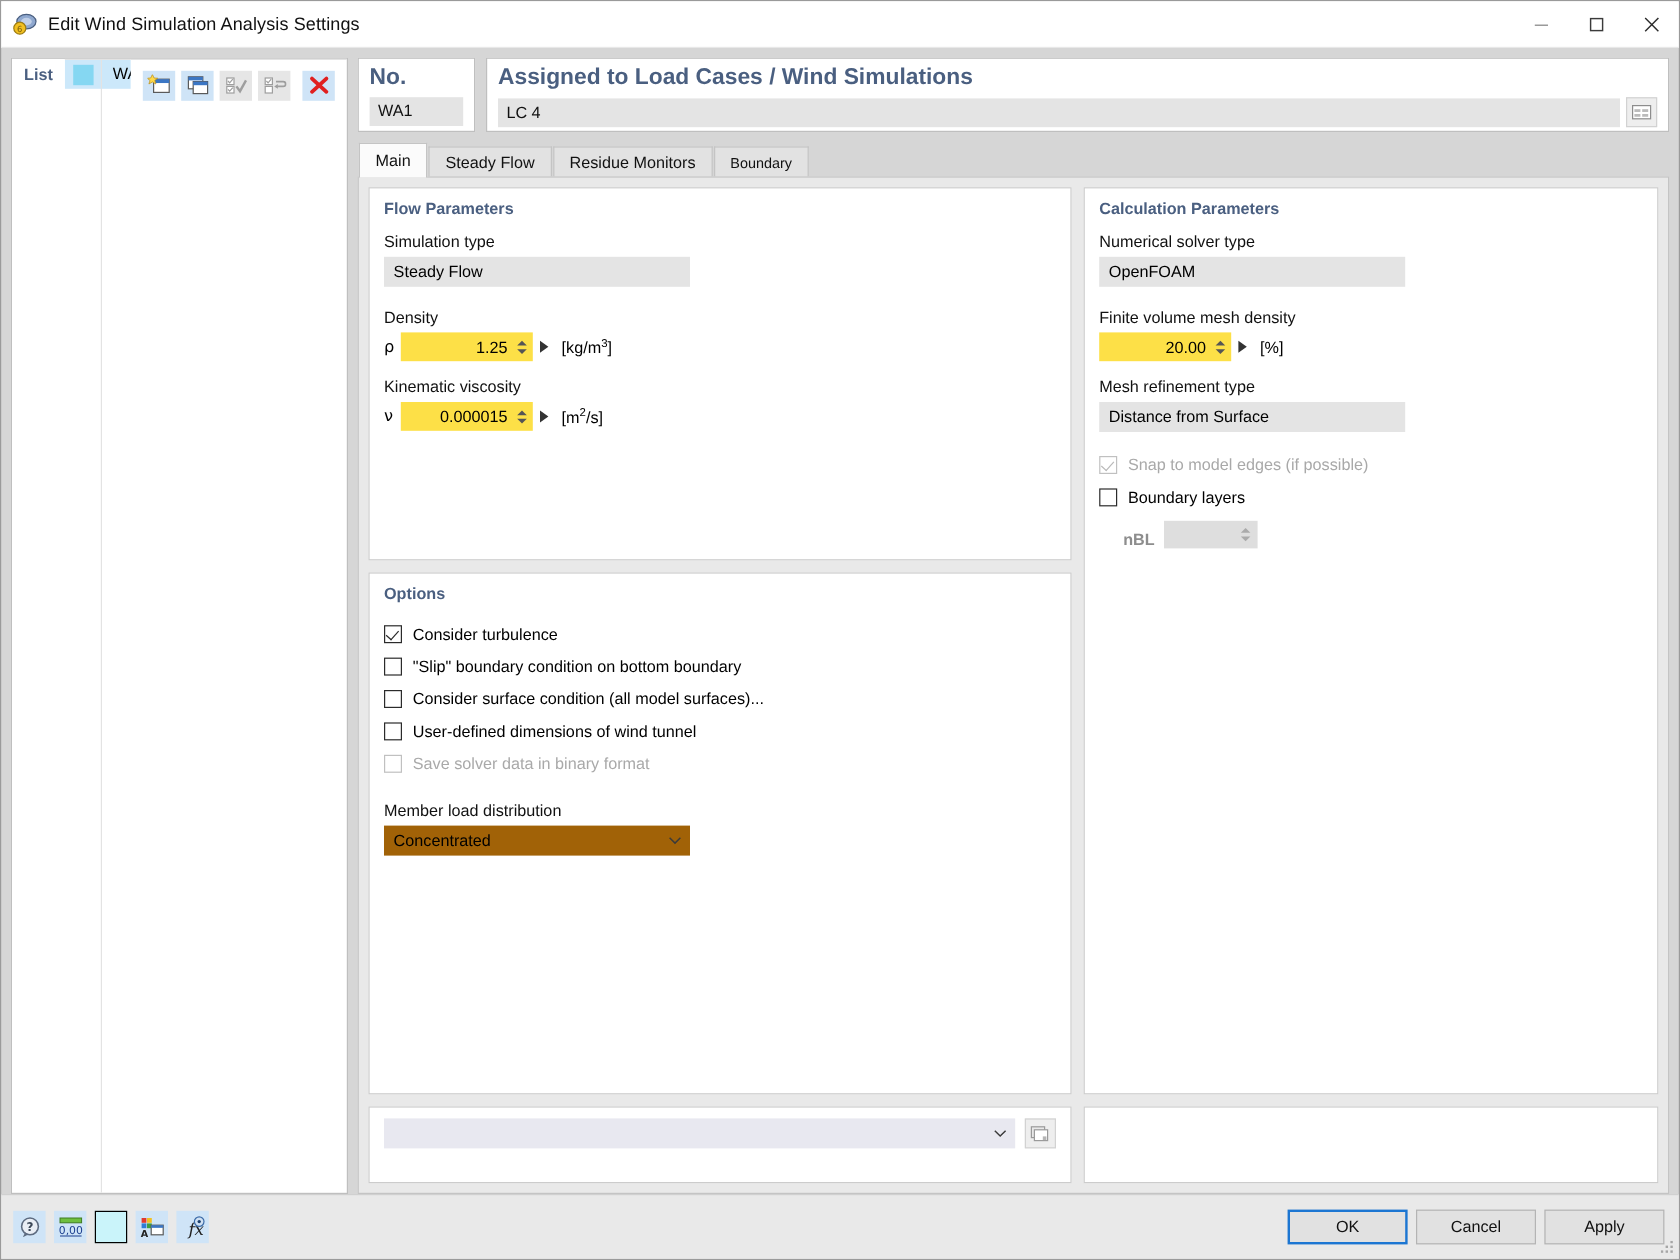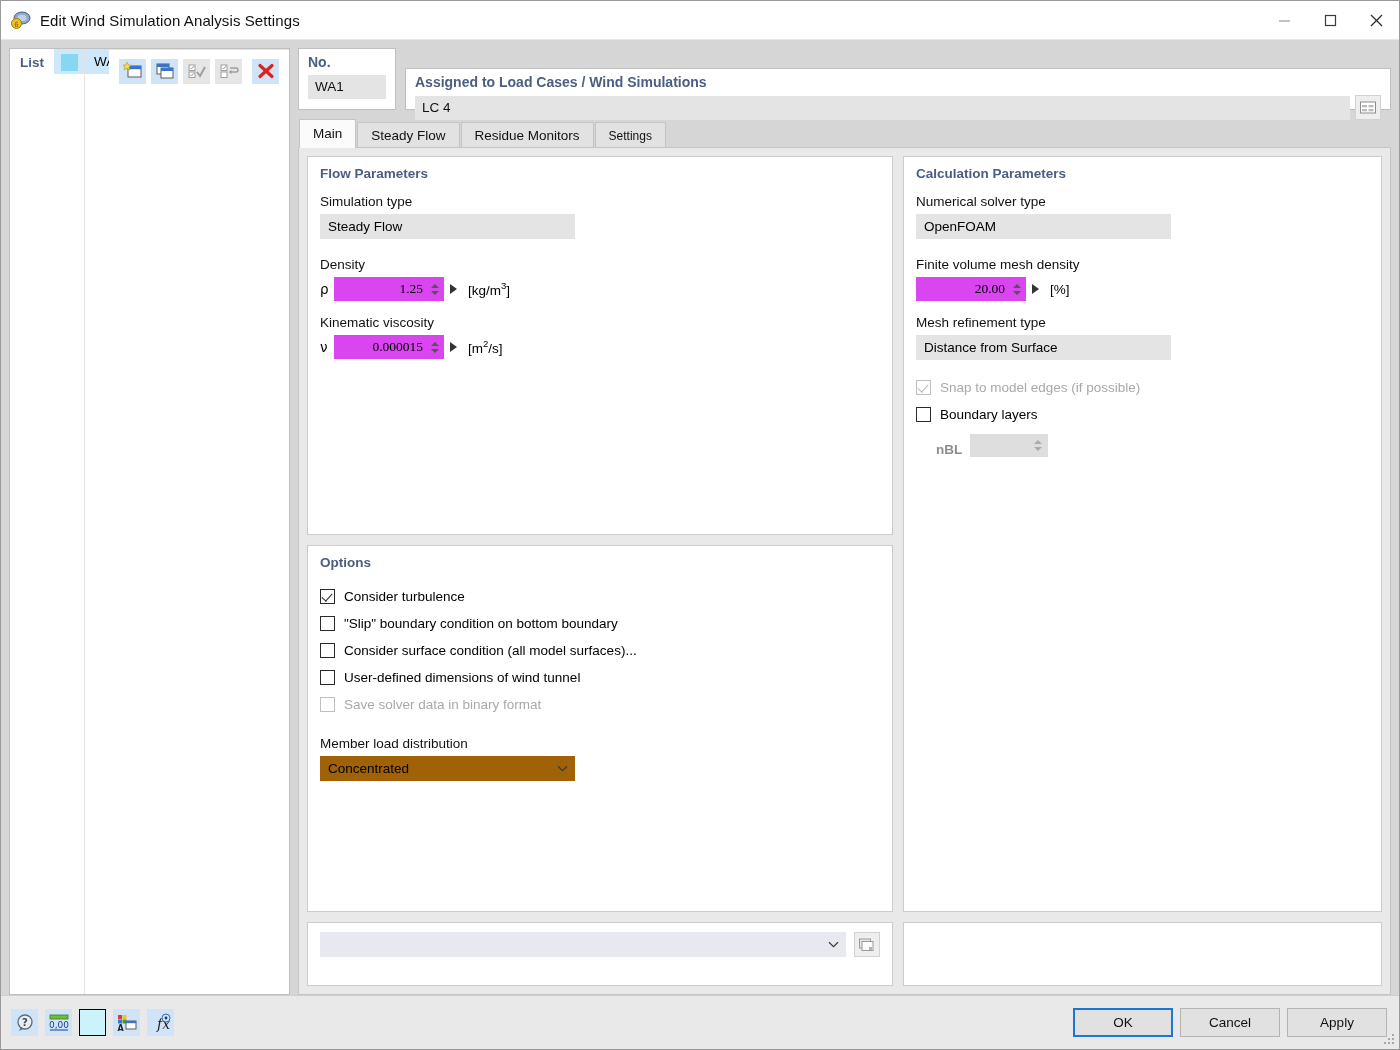--- a/index.html
+++ b/index.html
@@ -154,25 +154,25 @@
     height: 62px;
   }
   .field-box {
     background: #fff;
     border: 1px solid #bfbfbf;
     box-sizing: border-box;
     padding: 5px 9px 0 9px;
   }
   .box-no { width: 98px; flex: 0 0 auto; }
   .box-name { width: 482px; flex: 0 0 auto; }
-  .box-assigned { flex: 1 1 auto; min-width: 0; margin-top: 20px; }
+  .box-assigned { flex: 1 1 auto; min-width: 0; }
   .box-label {
     font-weight: bold;
     color: #4a5f80;
-    font-size: 14px;
+    font-size: 19px;
     margin-bottom: 5px;
   }
   .ro-input {
     background: #e4e4e4;
     height: 24px;
     line-height: 24px;
     padding: 0 7px;
     font-size: 13.5px;
     box-sizing: border-box;
     color: #111;
@@ -273,25 +273,24 @@
   
   .spin-row { display: flex; align-items: center; }
   .sym {
     width: 14px;
     font-size: 13.5px;
     font-family: "DejaVu Sans", sans-serif;
   }
   .spinbox {
     display: flex;
     align-items: center;
-    background: #d946ef;
+    background: #fde047;
     height: 24px;
     box-sizing: border-box;
     width: 110px;
-    font-family: Liberation Serif, serif;
   }
   .spin-val {
     flex: 1 1 auto;
     text-align: right;
     padding-right: 6px;
     font-size: 13.5px;
   }
   .spin-arrows {
     width: 12px;
     display: flex;
@@ -383,21 +382,21 @@
     align-items: center;
     padding: 0 7px 0 8px;
     box-sizing: border-box;
     font-size: 13.5px;
   }
   .combo .cb-text { flex: 1 1 auto; }
   .chev {
     width: 11px; height: 7px; flex: 0 0 auto;
   }
 
-  .group-flow { height: 379px; flex: 0 0 auto; }
+  .group-flow { height: 311px; flex: 0 0 auto; }
   .group-options { flex: 1 1 auto; }
   .group-calc { flex: 1 1 auto; }
   .group-comment { height: 64px; flex: 0 0 auto; }
   .group-blank { height: 64px; flex: 0 0 auto; }
 
   .comment-row { display: flex; align-items: center; gap: 8px; }
   .comment-input {
     flex: 1 1 auto;
     height: 25px;
     background: #e8e8f0;
@@ -562,21 +561,21 @@
               </svg>
             </div>
           </div>
         </div>
       </div>
 
       <div class="tabs">
         <div class="tab active">Main</div>
         <div class="tab">Steady Flow</div>
         <div class="tab">Residue Monitors</div>
-        <div class="tab small">Settings</div>
+        <div class="tab small">Boundary</div>
       </div>
 
       <div class="tabpage">
 
         <div class="col-left-panels">
 
           <div class="group group-flow">
             <div class="group-title">Flow Parameters</div>
 
             <div class="fld-label">Simulation type</div>

